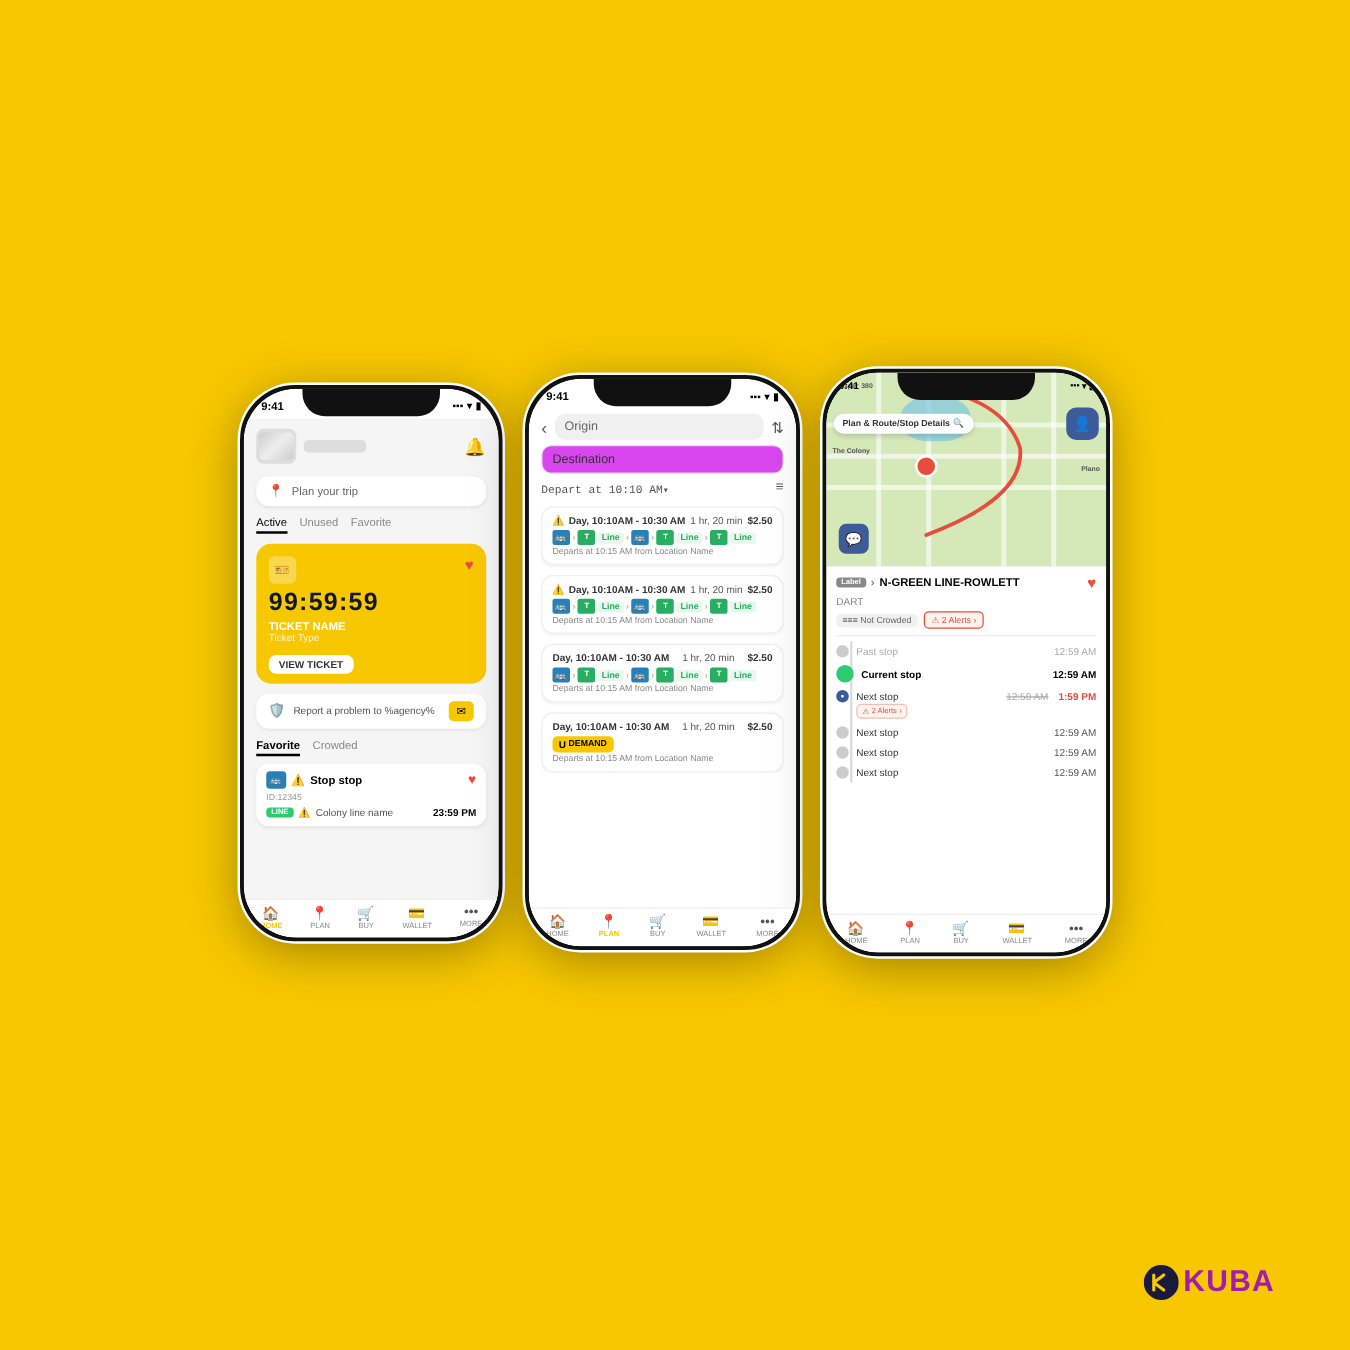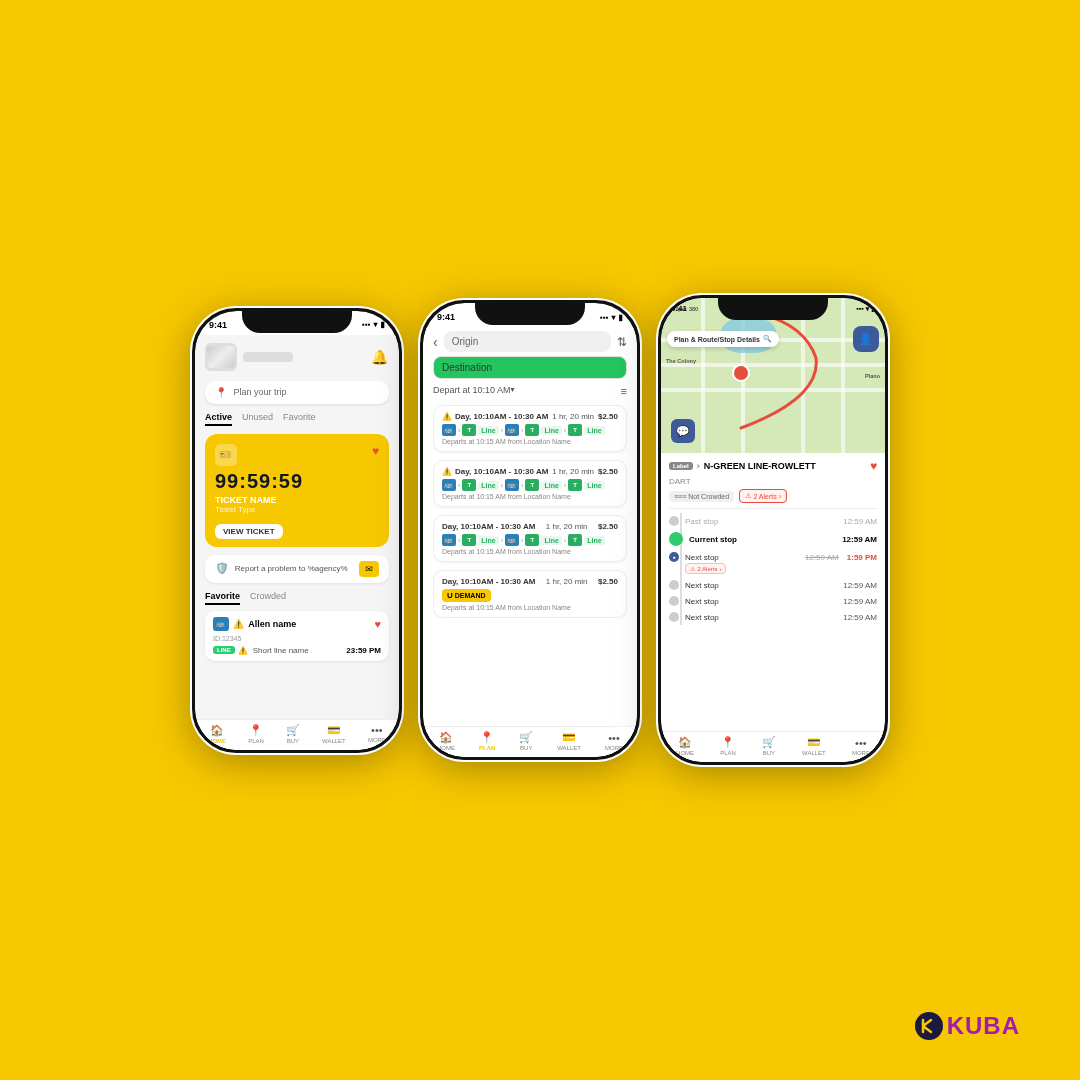--- a/index.html
+++ b/index.html
@@ -157,21 +157,21 @@
     }
 
     .p1-tab {
       font-size: 9px;
       color: #888;
       padding-bottom: 2px;
     }
 
     .p1-tab.active {
       color: #000;
-      font-weight: 700;
+      font-weight: 400;
       border-bottom: 2px solid #000;
     }
 
     
     .p1-ticket {
       background: #F7C700;
       border-radius: 12px;
       padding: 10px 10px 8px;
       margin-bottom: 8px;
       position: relative;
@@ -383,36 +383,37 @@
       position: relative;
     }
 
     .p2-swap {
       font-size: 12px;
       color: #555;
       margin-left: 6px;
     }
 
     .p2-destination-box {
-      background: #22c55e;
+      background: #d946ef;
       border: 1.5px solid #e0e0e0;
       border-radius: 8px;
       padding: 5px 8px;
       font-size: 10px;
       color: #333;
       font-weight: 500;
       margin-top: 4px;
     }
 
     .p2-depart-row {
       display: flex;
-      align-items: flex-start;
+      align-items: flex-end;
       gap: 0;
       margin-bottom: 8px;
       margin-top: 4px;
+      font-family: Liberation Mono, monospace;
     }
 
     .p2-depart-text { font-size: 9px; color: #555; }
     .p2-depart-chevron { font-size: 8px; color: #555; }
     .p2-filter-icon { margin-left: auto; font-size: 11px; color: #555; }
 
     
     .p2-trip-list { display: flex; flex-direction: column; gap: 8px; overflow: hidden; }
 
     .p2-trip-card {
@@ -838,28 +839,28 @@
 
         <div class="p1-subtabs">
           <span class="p1-subtab active">Favorite</span>
           <span class="p1-subtab">Crowded</span>
         </div>
 
         <div class="p1-stop-card">
           <div class="p1-stop-header">
             <div class="p1-stop-bus">🚌</div>
             <span class="p1-alert-icon">⚠️</span>
-            <span class="p1-stop-name">Allen name</span>
+            <span class="p1-stop-name">Stop stop</span>
             <span class="p1-stop-heart">♥</span>
           </div>
           <div class="p1-stop-id">ID:12345</div>
           <div class="p1-line-row">
             <span class="p1-line-badge">LINE</span>
             <span class="p1-line-alert">⚠️</span>
-            <span class="p1-line-name">Short line name</span>
+            <span class="p1-line-name">Colony line name</span>
             <span class="p1-line-time">23:59 PM</span>
           </div>
         </div>
 
         <div class="bottom-nav">
           <div class="nav-item">
             <span class="nav-icon active">🏠</span>
             <span class="nav-label active">HOME</span>
           </div>
           <div class="nav-item">

